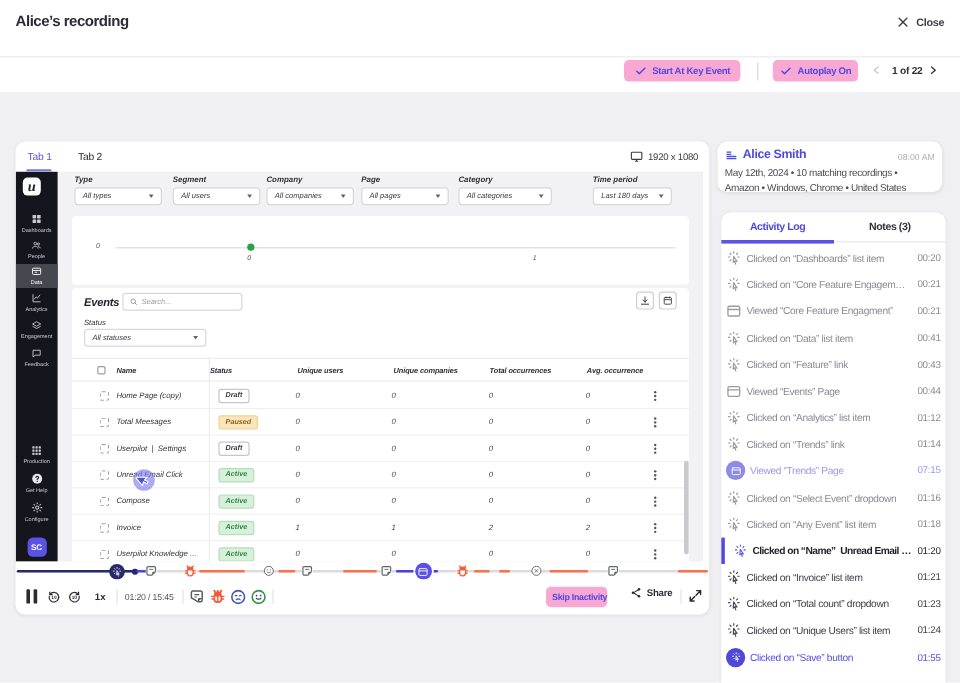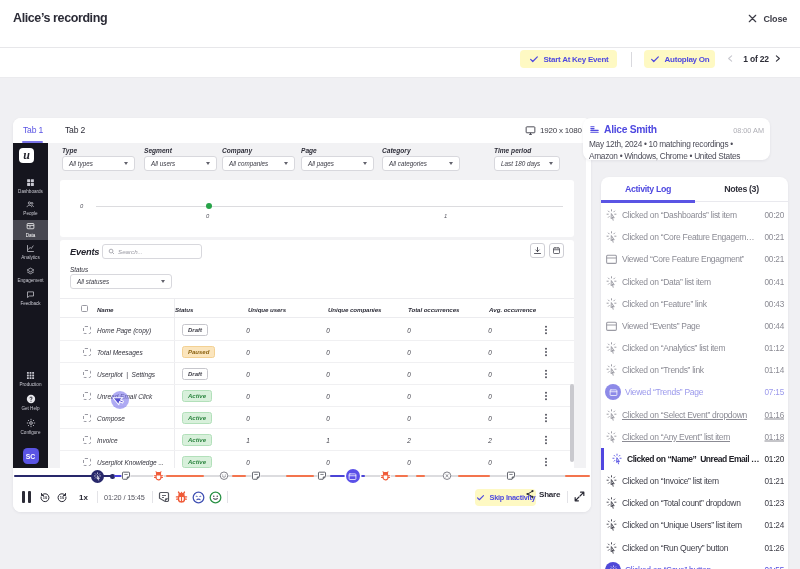--- a/index.html
+++ b/index.html
@@ -4,21 +4,21 @@
 <style>
 * { margin:0; padding:0; box-sizing:border-box; }
 html,body { width:800px; height:569px; background:#fff; font-family:"Liberation Sans",sans-serif; overflow:hidden; }
 .abs { position:absolute; }
 #root { position:relative; width:800px; height:569px; }
 .topbar { left:0; top:0; width:800px; height:48px; background:#fff; border-bottom:1px solid #e7e7ea; }
 .title { left:13px; top:11px; font-size:12.5px; font-weight:bold; color:#2b2b36; letter-spacing:-0.4px; }
 .close { right:13px; top:13px; font-size:9px; letter-spacing:-0.2px; font-weight:bold; color:#3c3c46; display:flex; align-items:center; gap:5px; }
 .bar2 { left:0; top:48px; width:800px; height:30px; background:#fff; border-bottom:1px solid #ebebee; }
 .stage { left:0; top:78px; width:800px; height:491px; background:#f0f0f3; }
-.pill { white-space:nowrap; display:inline-flex; align-items:center; justify-content:center; gap:5px; background:#fef9c3; border-radius:4px; color:#4f49e0; font-weight:bold; font-size:8px; letter-spacing:-0.25px; }
+.pill { white-space:nowrap; display:inline-flex; align-items:center; justify-content:center; gap:5px; background:#f9a8d4; border-radius:4px; color:#4f49e0; font-weight:bold; font-size:8px; letter-spacing:-0.25px; }
 .card { background:#fff; border-radius:8px; box-shadow:0 1px 3px rgba(25,25,60,0.07);margin-top:32px; }
 svg { display:block; }
 .tl-line { position:absolute; top:6px; height:2px; border-radius:1px; }
 .row-ic { position:absolute; left:4px; top:50%; transform:translateY(-50%); }
 .sbi { position:absolute; left:0; width:35px; display:flex; flex-direction:column; align-items:center; gap:2px; }
 .sbi span { font-size:4.6px; color:#c9c9d2; }
 .flabel { position:absolute; font-size:6.6px; font-weight:bold; color:#2f2f3a; }
 .fdd { position:absolute; height:15px; background:#fff; border:1px solid #d8d8dd; border-radius:3px; font-size:6.3px; color:#3a3a44; display:flex; align-items:center; padding:0 6px; justify-content:space-between; }
 .fdd:after { content:""; width:0; height:0; border-left:2.6px solid transparent; border-right:2.6px solid transparent; border-top:3.2px solid #62626c; }
 .th { position:absolute; top:6.5px; font-size:6.2px; letter-spacing:-0.1px; font-weight:bold; color:#2f2f3a; }
@@ -30,21 +30,21 @@
 .trow { position:absolute; left:0; width:514px; height:22px; border-bottom:1px solid #f0f0f2; }
 .tname { position:absolute; left:37px; top:50%; transform:translateY(-50%); font-size:6.5px; color:#33333d; }
 .rowitem { position:relative; height:22.18px; }
 .ritxt { position:absolute; left:21px; top:50%; transform:translateY(-50%); font-size:8.5px; letter-spacing:-0.3px; white-space:nowrap; overflow:hidden; max-width:135px; text-overflow:ellipsis; }
 .ritime { position:absolute; right:4px; top:50%; transform:translateY(-50%); font-size:8.2px; letter-spacing:-0.2px; }
 .evic { position:absolute; left:23px; top:50%; transform:translateY(-50%); width:8px; height:8px; border:1px dashed #9a9aa3; border-radius:2px; }
 .kebab { position:absolute; left:485px; top:50%; transform:translateY(-50%); width:2px; height:2px; background:#55555f; border-radius:50%; box-shadow:0 -3.2px 0 #55555f, 0 3.2px 0 #55555f; }
 .tlnote, .tlbug, .tlsmiley, .tlx { position:absolute; top:0; }
 .c-g .ritxt, .c-g .ritime { color:#8b8b94; }
 .c-v .ritxt, .c-v .ritime { color:#9b99ec; }
-.c-f .ritxt, .c-f .ritime { color:#8b8b94;text-decoration:underline; }
+.c-f .ritxt, .c-f .ritime { color:#8b8b94; }
 .c-d .ritxt, .c-d .ritime { color:#3e3e48; }
 .c-s .ritxt, .c-s .ritime { color:#5550e2; }
 .c-cur { border-left:3px solid #5046e0; }
 .c-cur .ritxt { color:#222229; font-weight:bold; max-width:134px; letter-spacing:-0.45px; }
 .c-cur .ritime { color:#222229; }
 </style>
 </head>
 <body>
 <svg width="0" height="0" style="position:absolute">
 <defs>
@@ -449,40 +449,40 @@
           <path d="M7.5 10.2c.5-1 2-1 2.5 0M14 10.2c.5-1 2-1 2.5 0" stroke="#4353b4" stroke-width="1.8" fill="none" stroke-linecap="round"></path>
           <path d="M9 16.2c1-1.6 5-1.6 6 0" stroke="#4353b4" stroke-width="1.9" fill="none" stroke-linecap="round"></path>
         </svg>
       <svg class="abs" style="left:196px; top:8px;" width="13" height="13" viewBox="0 0 24 24">
           <circle cx="12" cy="12" r="9.8" fill="none" stroke="#2c9247" stroke-width="2.4"></circle>
           <circle cx="8.8" cy="9.8" r="1.3" fill="#3c3c46"></circle>
           <circle cx="15.2" cy="9.8" r="1.3" fill="#3c3c46"></circle>
           <path d="M8.5 14c1 1.8 6 1.8 7 0" stroke="#3c3c46" stroke-width="1.9" fill="none" stroke-linecap="round"></path>
         </svg>
       <div class="abs" style="left:214px; top:8px; width:1px; height:12px; background:#e3e3e7;"></div>
-      <div class="abs pill" style="left:462px; top:6px; width:61px; height:17px; font-size:7.4px;text-align:center;"><svg width="9" height="9" viewBox="0 0 24 24" fill="none" stroke="#4f49e0" stroke-width="3" stroke-linecap="round" stroke-linejoin="round">
+      <div class="abs pill" style="left:442px; top:6px; width:51px; height:17px; font-size:7.4px;text-align:center;"><svg width="9" height="9" viewBox="0 0 24 24" fill="none" stroke="#4f49e0" stroke-width="3" stroke-linecap="round" stroke-linejoin="round">
             <path d="M4 13l5 5L20 7"></path>
           </svg>Skip Inactivity</div>
       <div class="abs" style="left:512px; top:6px; display:flex; align-items:center; gap:4px; font-size:8px; letter-spacing:-0.2px; font-weight:bold; color:#2b2b36;">
         <svg width="10" height="10" viewBox="0 0 24 24" fill="#2b2b36">
             <circle cx="18" cy="5" r="2.6"></circle>
             <circle cx="6" cy="12" r="2.6"></circle>
             <circle cx="18" cy="19" r="2.6"></circle>
             <path d="m6.7 10.8 10-5.8 1 1.7-10 5.8zM6.7 13.2l10 5.8 1-1.7-10-5.8z"></path>
           </svg>
         Share
       </div>
       <div class="abs" style="left:554px; top:8px; width:1px; height:12px; background:#e3e3e7;"></div>
       <svg class="abs" style="left:560px; top:7px;" width="13" height="13" viewBox="0 0 24 24" fill="none" stroke="#2b2b36" stroke-width="2.2" stroke-linecap="round" stroke-linejoin="round">
           <path d="M14 4h6v6M20 4l-7 7M10 20H4v-6M4 20l7-7"></path>
         </svg>
     </div>
   </div>
 
-  <div class="abs card" style="left:583px; top:86px; width:187px; height:42px;padding-left:12px;">
+  <div class="abs card" style="left:598px; top:86px; width:187px; height:42px;padding-left:12px;">
     <div class="abs" style="left:6px; top:6px; display:flex; align-items:center; gap:4px;">
       <svg width="11" height="11" viewBox="0 0 24 24" fill="none" stroke="#4f49e0" stroke-width="2.4" stroke-linecap="round">
           <path d="M4 6h7M4 10h7M4 14h16M4 18h16"></path>
         </svg>
       <span style="font-size:10.3px; letter-spacing:-0.3px; font-weight:bold; color:#4f49e0;">Alice Smith</span>
     </div>
     <div class="abs" style="right:6px; top:8px; font-size:7.3px; color:#aeaeb5;">08:00 AM</div>
     <div class="abs" style="left:6px; top:21px; width:178px; font-size:8.3px; letter-spacing:-0.3px; line-height:11.5px; color:#4c4c58;">May 12th, 2024 • 10 matching recordings •<br>Amazon • Windows, Chrome • United States</div>
   </div>
 
@@ -593,27 +593,20 @@
           <span class="ritxt">Clicked on “Total count” dropdown</span>
           <span class="ritime">01:23</span>
         </div>
       <div class="rowitem c-d">
           <svg class="row-ic" width="13" height="13" viewBox="0 0 24 24" stroke="#4b4b55">
             <use href="#ic-click"></use>
           </svg>
           <span class="ritxt">Clicked on “Unique Users” list item</span>
           <span class="ritime">01:24</span>
         </div>
-      <div class="rowitem c-d">
-          <svg class="row-ic" width="13" height="13" viewBox="0 0 24 24" stroke="#4b4b55">
-            <use href="#ic-click"></use>
-          </svg>
-          <span class="ritxt">Clicked on “Run Query” button</span>
-          <span class="ritime">01:26</span>
-        </div>
       <div class="rowitem c-s">
           <span class="row-ic" style="width:16px; height:16px; background:#5049d8; border-radius:50%; display:flex; align-items:center; justify-content:center;">
             <svg width="9" height="9" viewBox="0 0 24 24" stroke="#fff">
               <use href="#ic-click"></use>
             </svg>
           </span>
           <span class="ritxt" style="left:24px;">Clicked on “Save” button</span>
           <span class="ritime">01:55</span>
         </div>
     </div>

